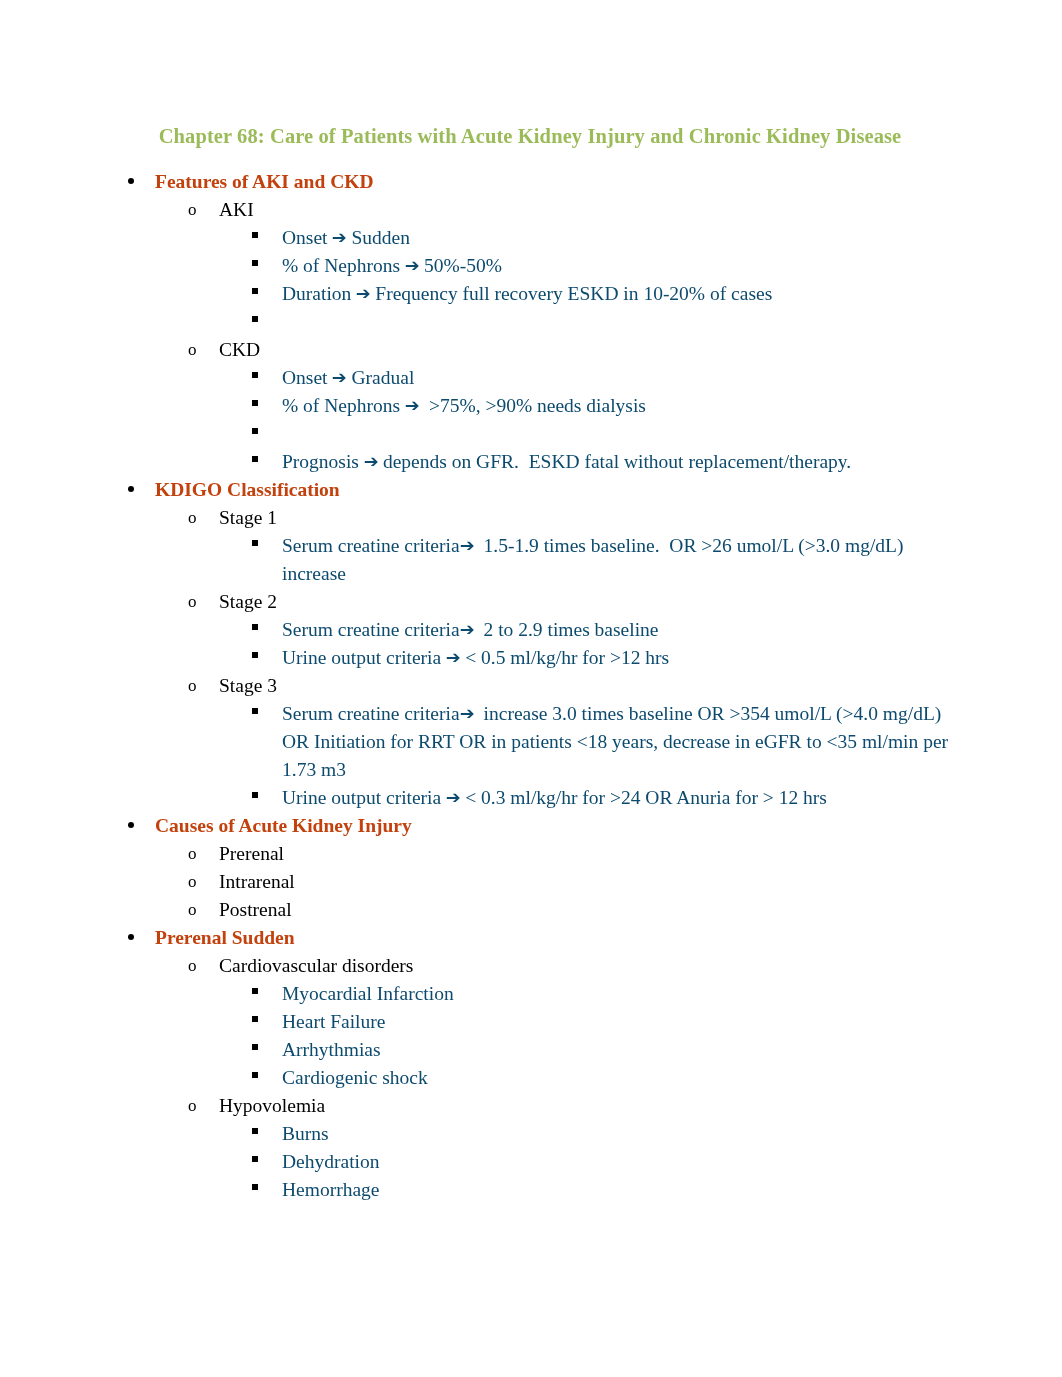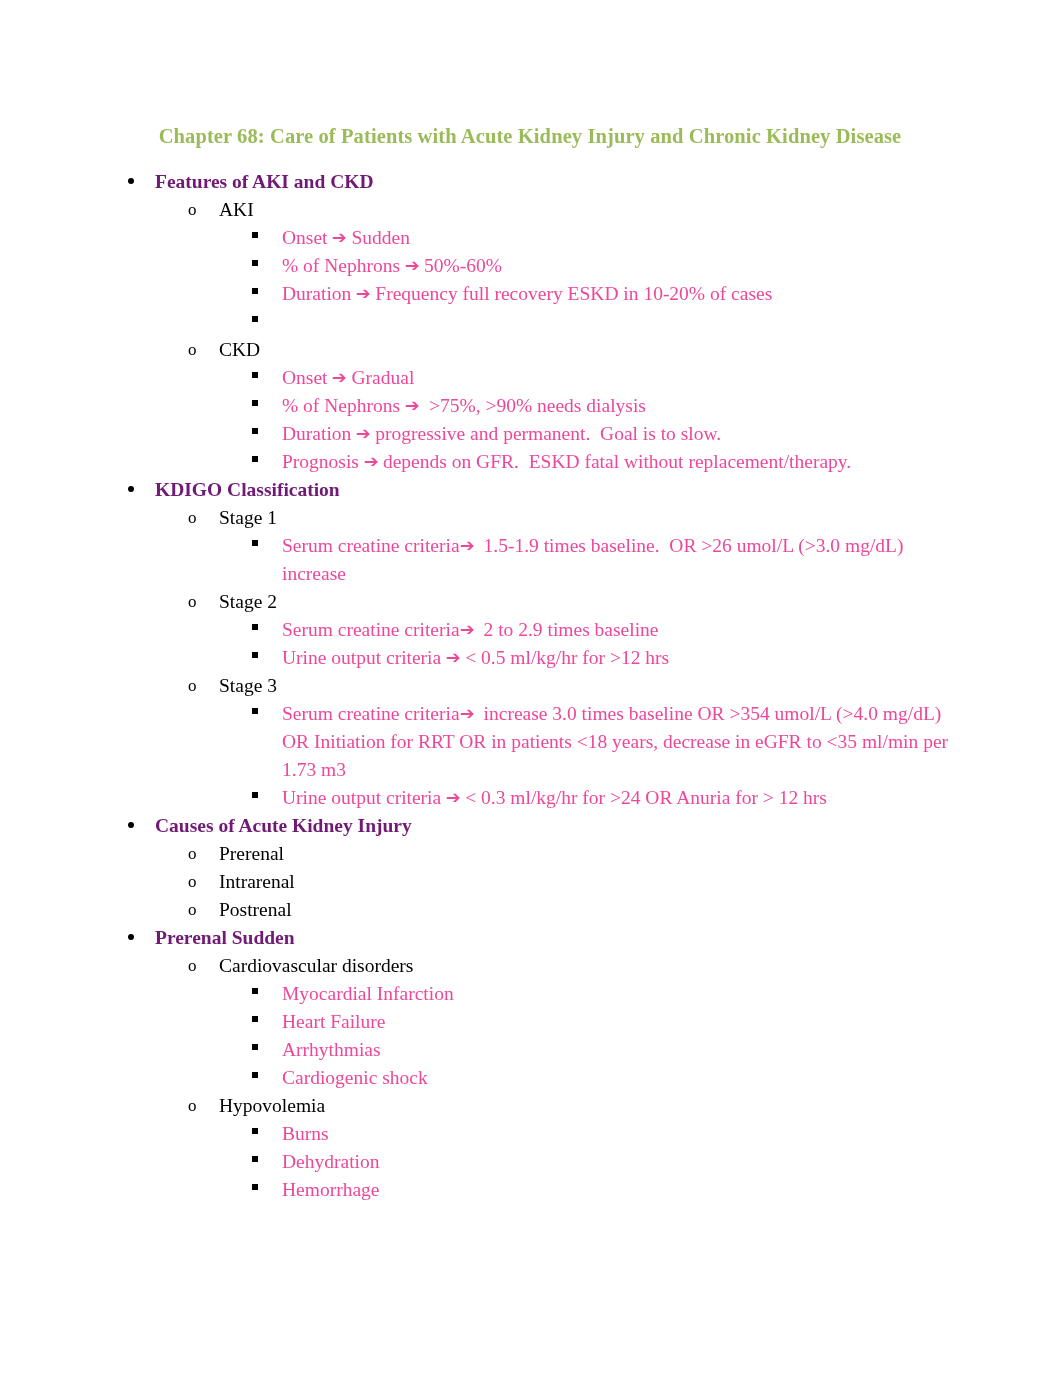--- a/index.html
+++ b/index.html
@@ -51,21 +51,21 @@
     box-sizing: border-box;
     line-height: 28px;
     font-size: 19.5px;
   }
 
   
   .lvl1 {
     padding-left: 155px;
     min-height: 28px;
     font-weight: bold;
-    color: #701a75;
+    color: #c2410c;
     font-size: 19.5px;
   }
   .lvl1 > .bullet {
     position: absolute;
     left: 128px;
     top: 0;
     width: 20px;
     color: #000000;
     font-weight: normal;
     font-size: 19.5px;
@@ -86,21 +86,21 @@
     width: 20px;
     font-family: "Liberation Serif", serif;
     font-size: 17px;
     line-height: 28px;
   }
 
   
   .lvl3 {
     padding-left: 282px;
     min-height: 28px;
-    color: #ec4899;
+    color: #0c4a6e;
     font-size: 19.5px;
     padding-right: 109px;
   }
   .lvl3 > .bullet {
     position: absolute;
     left: 252px;
     top: 0;
     width: 16px;
     line-height: 28px;
     font-size: 12px;
@@ -139,27 +139,27 @@
 <body>
 
 <div class="page">
 
   <div class="doc-title">Chapter 68: Care of Patients with Acute Kidney Injury and Chronic Kidney Disease</div>
 
   <div class="outline" id="outline-root">
       <div class="li lvl1"><span class="bullet"><span class="dot"></span></span><span class="txt">Features of AKI and CKD</span></div>
       <div class="li lvl2"><span class="bullet">o</span><span class="txt">AKI</span></div>
       <div class="li lvl3"><span class="bullet"><span class="sq"></span></span><span class="txt">Onset <span class="arrow">➔</span><span> Sudden</span></span></div>
-      <div class="li lvl3"><span class="bullet"><span class="sq"></span></span><span class="txt">% of Nephrons <span class="arrow">➔</span><span> 50%-60%</span></span></div>
+      <div class="li lvl3"><span class="bullet"><span class="sq"></span></span><span class="txt">% of Nephrons <span class="arrow">➔</span><span> 50%-50%</span></span></div>
       <div class="li lvl3"><span class="bullet"><span class="sq"></span></span><span class="txt">Duration <span class="arrow">➔</span><span> Frequency full recovery ESKD in 10-20% of cases</span></span></div>
       <div class="li lvl3"><span class="bullet"><span class="sq"></span></span></div>
       <div class="li lvl2"><span class="bullet">o</span><span class="txt">CKD</span></div>
       <div class="li lvl3"><span class="bullet"><span class="sq"></span></span><span class="txt">Onset <span class="arrow">➔</span><span> Gradual</span></span></div>
       <div class="li lvl3"><span class="bullet"><span class="sq"></span></span><span class="txt">% of Nephrons <span class="arrow">➔</span><span>  &gt;75%, &gt;90% needs dialysis</span></span></div>
-      <div class="li lvl3"><span class="bullet"><span class="sq"></span></span><span class="txt">Duration <span class="arrow">➔</span><span> progressive and permanent.  Goal is to slow.</span></span></div>
+      <div class="li lvl3"><span class="bullet"><span class="sq"></span></span></div>
       <div class="li lvl3"><span class="bullet"><span class="sq"></span></span><span class="txt">Prognosis <span class="arrow">➔</span><span> depends on GFR.  ESKD fatal without replacement/therapy.</span></span></div>
       <div class="li lvl1"><span class="bullet"><span class="dot"></span></span><span class="txt">KDIGO Classification</span></div>
       <div class="li lvl2"><span class="bullet">o</span><span class="txt">Stage 1</span></div>
       <div class="li lvl3"><span class="bullet"><span class="sq"></span></span><span class="txt">Serum creatine criteria<span class="arrow">➔</span><span>  1.5-1.9 times baseline.  OR &gt;26 umol/L (&gt;3.0 mg/dL) increase</span></span></div>
       <div class="li lvl2"><span class="bullet">o</span><span class="txt">Stage 2</span></div>
       <div class="li lvl3"><span class="bullet"><span class="sq"></span></span><span class="txt">Serum creatine criteria<span class="arrow">➔</span><span>  2 to 2.9 times baseline</span></span></div>
       <div class="li lvl3"><span class="bullet"><span class="sq"></span></span><span class="txt">Urine output criteria <span class="arrow">➔</span><span> &lt; 0.5 ml/kg/hr for &gt;12 hrs</span></span></div>
       <div class="li lvl2"><span class="bullet">o</span><span class="txt">Stage 3</span></div>
       <div class="li lvl3"><span class="bullet"><span class="sq"></span></span><span class="txt">Serum creatine criteria<span class="arrow">➔</span><span>  increase 3.0 times baseline OR &gt;354 umol/L (&gt;4.0 mg/dL) OR Initiation for RRT OR in patients &lt;18 years, decrease in eGFR to &lt;35 ml/min per 1.73 m3</span></span></div>
       <div class="li lvl3"><span class="bullet"><span class="sq"></span></span><span class="txt">Urine output criteria <span class="arrow">➔</span><span> &lt; 0.3 ml/kg/hr for &gt;24 OR Anuria for &gt; 12 hrs</span></span></div>

